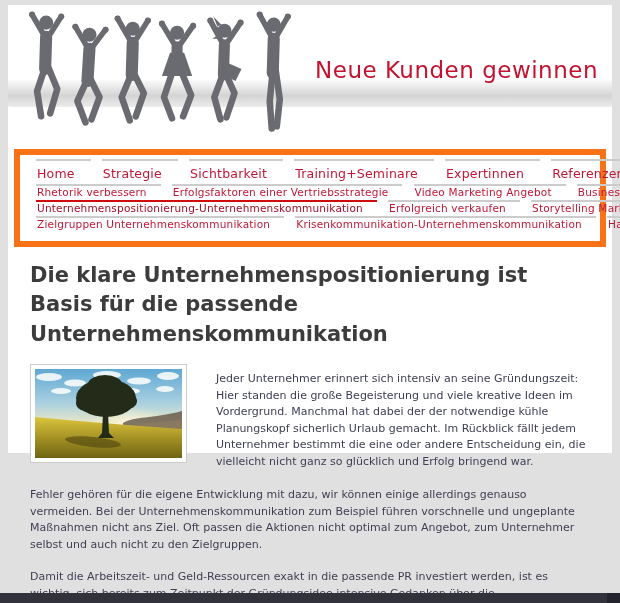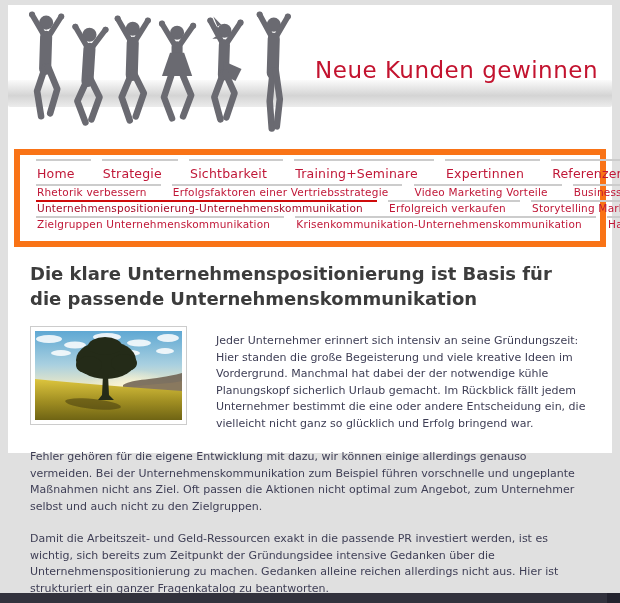--- a/index.html
+++ b/index.html
@@ -36,21 +36,21 @@
     border-top:2px solid #cccccc;
     padding:5px 16px 3px 1px;margin-right:6px;
     color:#c01737;font-size:12.5px;letter-spacing:.2px;
     cursor:pointer;text-decoration:none;
   }
   .nav-row-sub .nav-item{font-size:10.5px;padding:0 14px 2px 1px;}
   .nav-item.active-sub{border-top-color:#cf0b0b;font-weight:normal;color:#a50c29;}
   
   main{padding:11px 22px 0 22px;}
   h1{
-    font-size:18px;font-weight:bold;color:#3c3c3c;
+    font-size:21px;font-weight:bold;color:#3c3c3c;
     line-height:1.4;margin:3px 0 15px 0;max-width:552px;
   }
   .intro{display:flex;gap:29px;align-items:flex-start;}
   figure.photo{
     margin:0;flex:none;border:1px solid #cccccc;background:#fff;
     padding:4px;width:147px;height:89px;
   }
   p{
     font-size:11px;line-height:16.5px;color:#3e3e55;
     margin:0 0 16px 0;
@@ -144,21 +144,21 @@
       <a class="nav-item">Sichtbarkeit</a>
       <a class="nav-item">Training+Seminare</a>
       <a class="nav-item">Expertinnen</a>
       <a class="nav-item">Referenzen</a>
       
       
     </div>
     <div class="nav-row nav-row-sub">
       <a class="nav-item">Rhetorik verbessern</a>
       <a class="nav-item">Erfolgsfaktoren einer Vertriebsstrategie</a>
-      <a class="nav-item">Video Marketing Vorteile</a>
+      <a class="nav-item">Video Marketing Angebot</a>
       <a class="nav-item">Business-Knigge</a>
     </div>
     <div class="nav-row nav-row-sub">
       <a class="nav-item active-sub">Unternehmenspositionierung-Unternehmenskommunikation</a>
       <a class="nav-item">Erfolgreich verkaufen</a>
       <a class="nav-item">Storytelling Marketing</a>
       
     </div>
     <div class="nav-row nav-row-sub">
       <a class="nav-item">Zielgruppen Unternehmenskommunikation</a>

